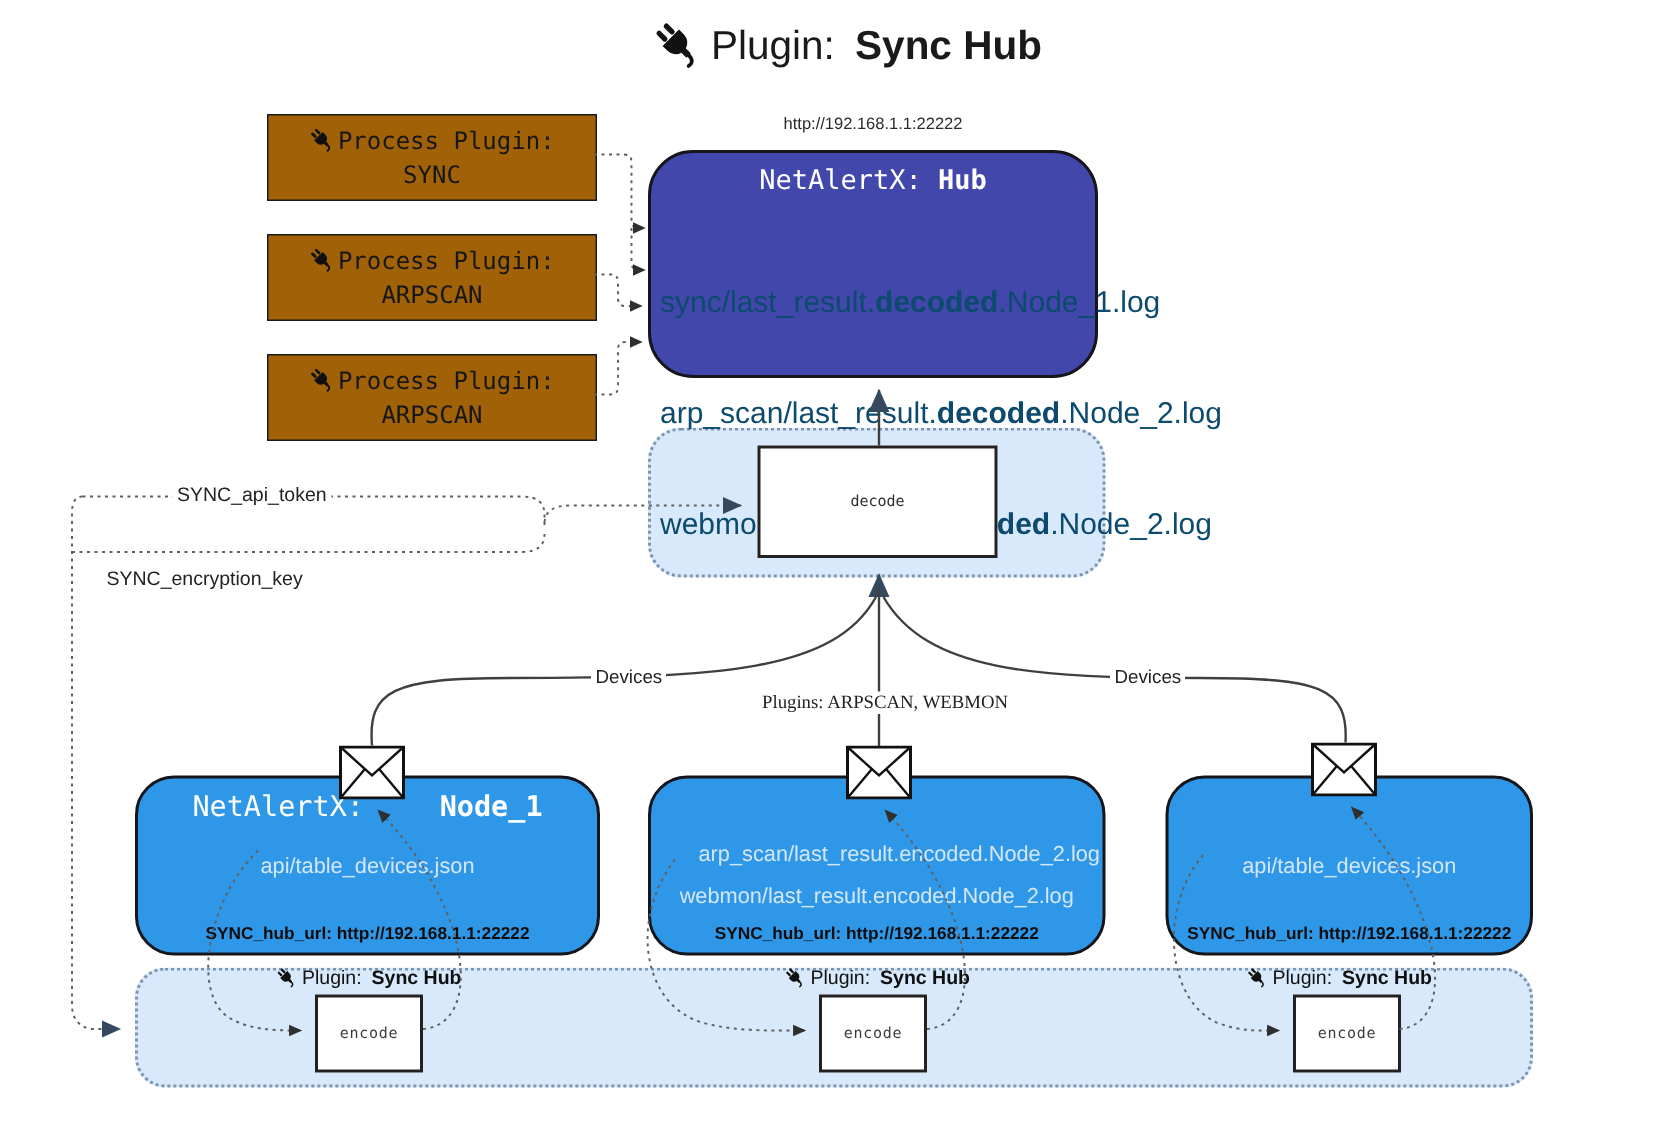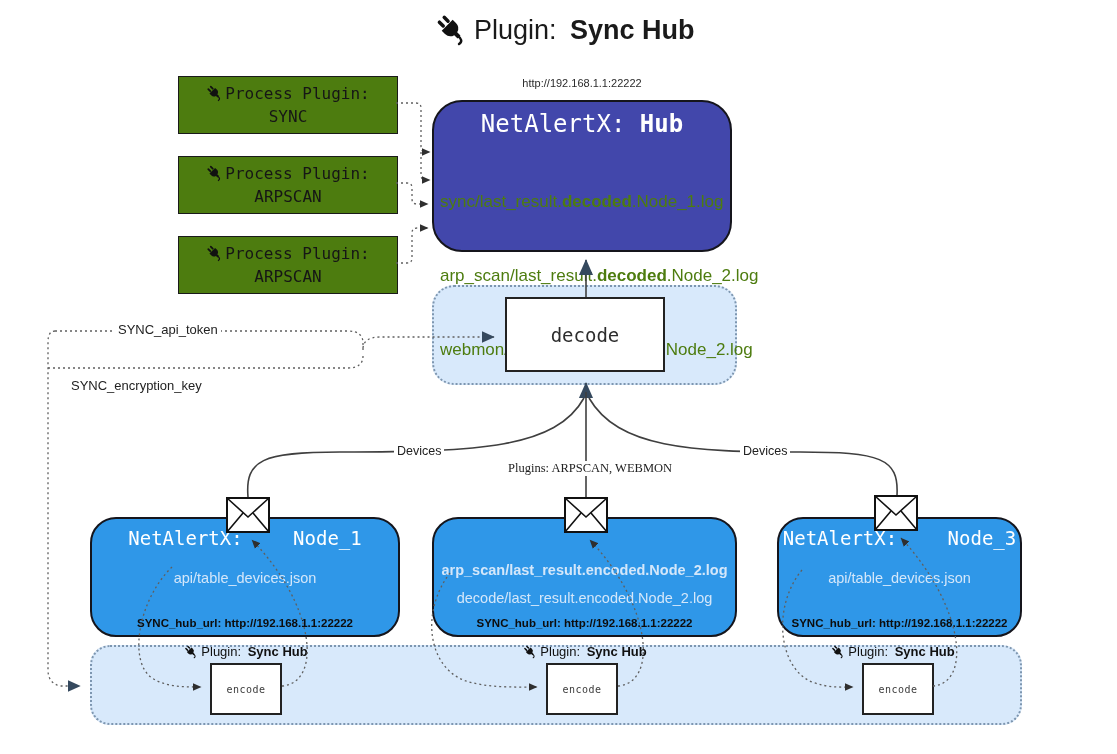--- a/index.html
+++ b/index.html
@@ -6,46 +6,46 @@
   #canvas{position:relative;width:1034px;height:754px;background:#ffffff;overflow:hidden;
           font-family:"Liberation Sans", sans-serif;color:#1b1b1b;}
   .abs{position:absolute;}
   
   .title{top:14px;left:435px;display:flex;align-items:center;gap:6px;font-size:27px;color:#1a1a1a;z-index:3;white-space:pre;}
   .title b{font-weight:700;}
   .plug-icon{display:inline-block;}
   
   .hub-url{top:77px;left:432px;width:300px;text-align:center;font-size:11px;color:#2b2b2b;z-index:3;}
   
-  .pbox{left:178px;width:218px;height:56px;background:#4d7c0f;border:1.5px solid #1a1a1a;z-index:2;
+  .pbox{left:178px;width:218px;height:56px;background:#a16207;border:1.5px solid #1a1a1a;z-index:2;
         display:flex;flex-direction:column;align-items:center;justify-content:center;
         font-family:"DejaVu Sans Mono", monospace;font-size:16px;color:#161616;line-height:1.45;}
   .pbox .l1{display:flex;align-items:center;gap:2px;white-space:pre;}
   
   .hub{left:432px;top:100px;width:300px;height:152px;background:#4247ab;border:2px solid #15151c;
        border-radius:30px;z-index:2;box-sizing:border-box;}
   .hub-title{top:110px;left:432px;width:300px;text-align:center;z-index:3;color:#ffffff;
-             font-family:"DejaVu Sans Mono", monospace;font-size:24px;white-space:pre;}
+             font-family:"DejaVu Sans Mono", monospace;font-size:18px;white-space:pre;}
   .hub-title b{font-weight:700;}
-  .hub-items{top:141px;left:440px;width:292px;z-index:3;color:#4d7c0f;font-size:17px;line-height:24.6px;white-space:pre;}
+  .hub-items{top:141px;left:440px;width:292px;z-index:3;color:#0c4a6e;font-size:20px;line-height:24.6px;white-space:pre;}
   .hub-items b{font-weight:700;}
   
   .panel{background:#d8e9fb;border:2px dotted #7d96b0;box-sizing:border-box;z-index:1;}
   .decode-panel{left:432px;top:285px;width:305px;height:100px;border-radius:22px;}
   .iobox{background:#ffffff;border:2px solid #222;box-sizing:border-box;z-index:4;
          display:flex;align-items:center;justify-content:center;
          font-family:"DejaVu Sans Mono", monospace;color:#2d2d2d;}
-  .decode-box{left:505px;top:297px;width:160px;height:75px;font-size:19px;}
+  .decode-box{left:505px;top:297px;width:160px;height:75px;font-size:10px;}
   
   .edge-label{z-index:6;background:#ffffff;padding:0 3px;font-size:12.5px;color:#222;white-space:nowrap;}
   .tok{font-size:13px;}
   
   .node{top:517px;height:120px;background:#2f97e8;border:2px solid #15151c;border-radius:26px;z-index:2;box-sizing:border-box;}
   .node-title{top:527px;text-align:center;z-index:3;color:#fff;font-family:"DejaVu Sans Mono", monospace;font-size:19px;white-space:pre;}
-  .node-title b{font-weight:400;margin-left:39px;}
+  .node-title b{font-weight:700;margin-left:39px;}
   .node-line{text-align:center;z-index:3;color:#d4e7fa;font-size:14.5px;}
   .node-hu{top:617px;text-align:center;z-index:3;color:#0d0d0d;font-size:11.5px;font-weight:600;}
   
   .bottom-strip{left:90px;top:645px;width:932px;height:80px;border-radius:20px;}
   .enc-box{top:663px;width:72px;height:52px;font-size:10px;letter-spacing:0.5px;color:#3c3c3c;}
   .enc-label{top:644px;width:220px;text-align:center;z-index:3;font-size:13px;color:#101010;
              display:flex;align-items:center;justify-content:center;gap:3px;white-space:pre;}
   .enc-label b{font-weight:700;}
   
   .envelope{z-index:7;}
@@ -120,26 +120,25 @@
   <div class="abs edge-label" style="left:394px;top:444px;">Devices</div>
   <div class="abs edge-label" style="left:505px;top:461px;font-family:Liberation Serif, serif;">Plugins: ARPSCAN, WEBMON</div>
   <div class="abs edge-label" style="left:740px;top:444px;">Devices</div>
 
   <div class="abs node" style="left:90px;width:310px;"></div>
   <div class="abs node-title" style="left:90px;width:310px;"><span>NetAlertX: </span><b>Node_1</b></div>
   <div class="abs node-line" style="left:96px;width:298px;top:570px;">api/table_devices.json</div>
   <div class="abs node-hu" style="left:96px;width:298px;">SYNC_hub_url: http://192.168.1.1:22222</div>
 
   <div class="abs node" style="left:432px;width:305px;"></div>
-  <div class="abs node-line" style="left:436px;width:297px;top:562px;font-weight:bold;">arp_scan/last_result.encoded.Node_2.log</div>
-  <div class="abs node-line" style="left:436px;width:297px;top:590px;">decode/last_result.encoded.Node_2.log</div>
+  <div class="abs node-line" style="left:451px;width:297px;top:562px;">arp_scan/last_result.encoded.Node_2.log</div>
+  <div class="abs node-line" style="left:436px;width:297px;top:590px;">webmon/last_result.encoded.Node_2.log</div>
   <div class="abs node-hu" style="left:436px;width:297px;">SYNC_hub_url: http://192.168.1.1:22222</div>
 
   <div class="abs node" style="left:777px;width:245px;"></div>
-  <div class="abs node-title" style="left:777px;width:245px;"><span>NetAlertX: </span><b>Node_3</b></div>
   <div class="abs node-line" style="left:781px;width:237px;top:570px;">api/table_devices.json</div>
   <div class="abs node-hu" style="left:781px;width:237px;">SYNC_hub_url: http://192.168.1.1:22222</div>
 
   <svg class="abs envelope" style="left:226px;top:497px;" width="44" height="36">
       <use href="#mail"></use>
     </svg>
   <svg class="abs envelope" style="left:564px;top:497px;" width="44" height="36">
       <use href="#mail"></use>
     </svg>
   <svg class="abs envelope" style="left:874px;top:495px;" width="44" height="36">

